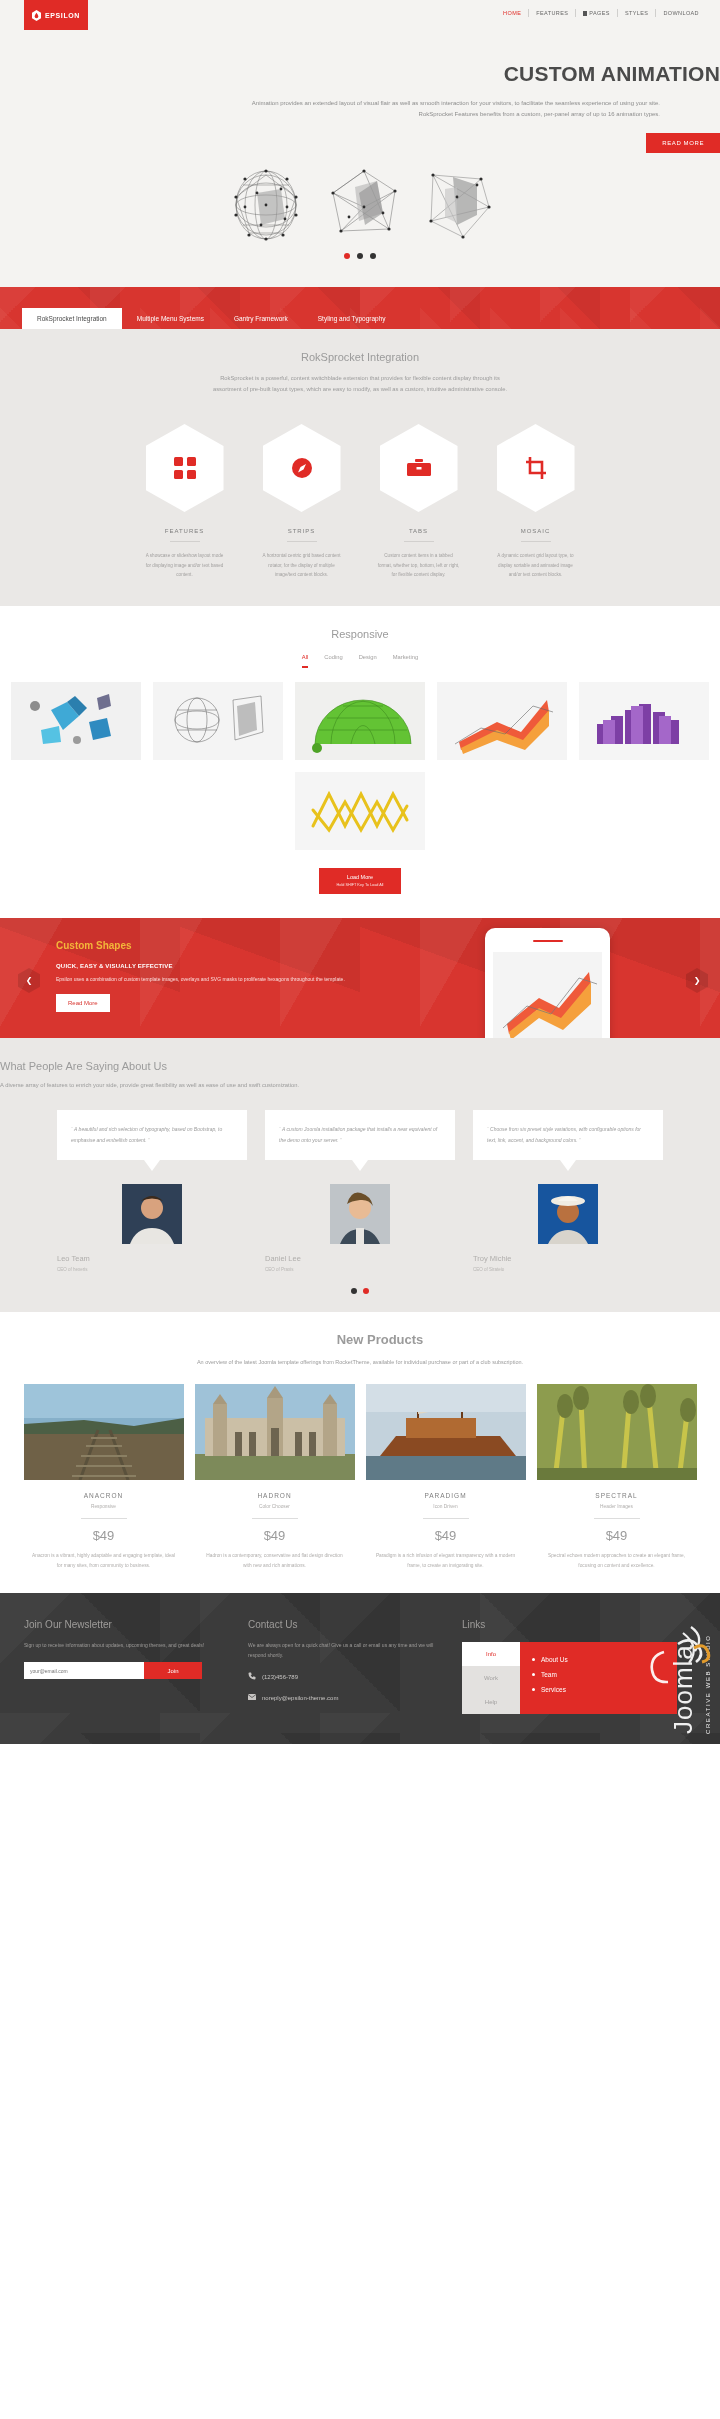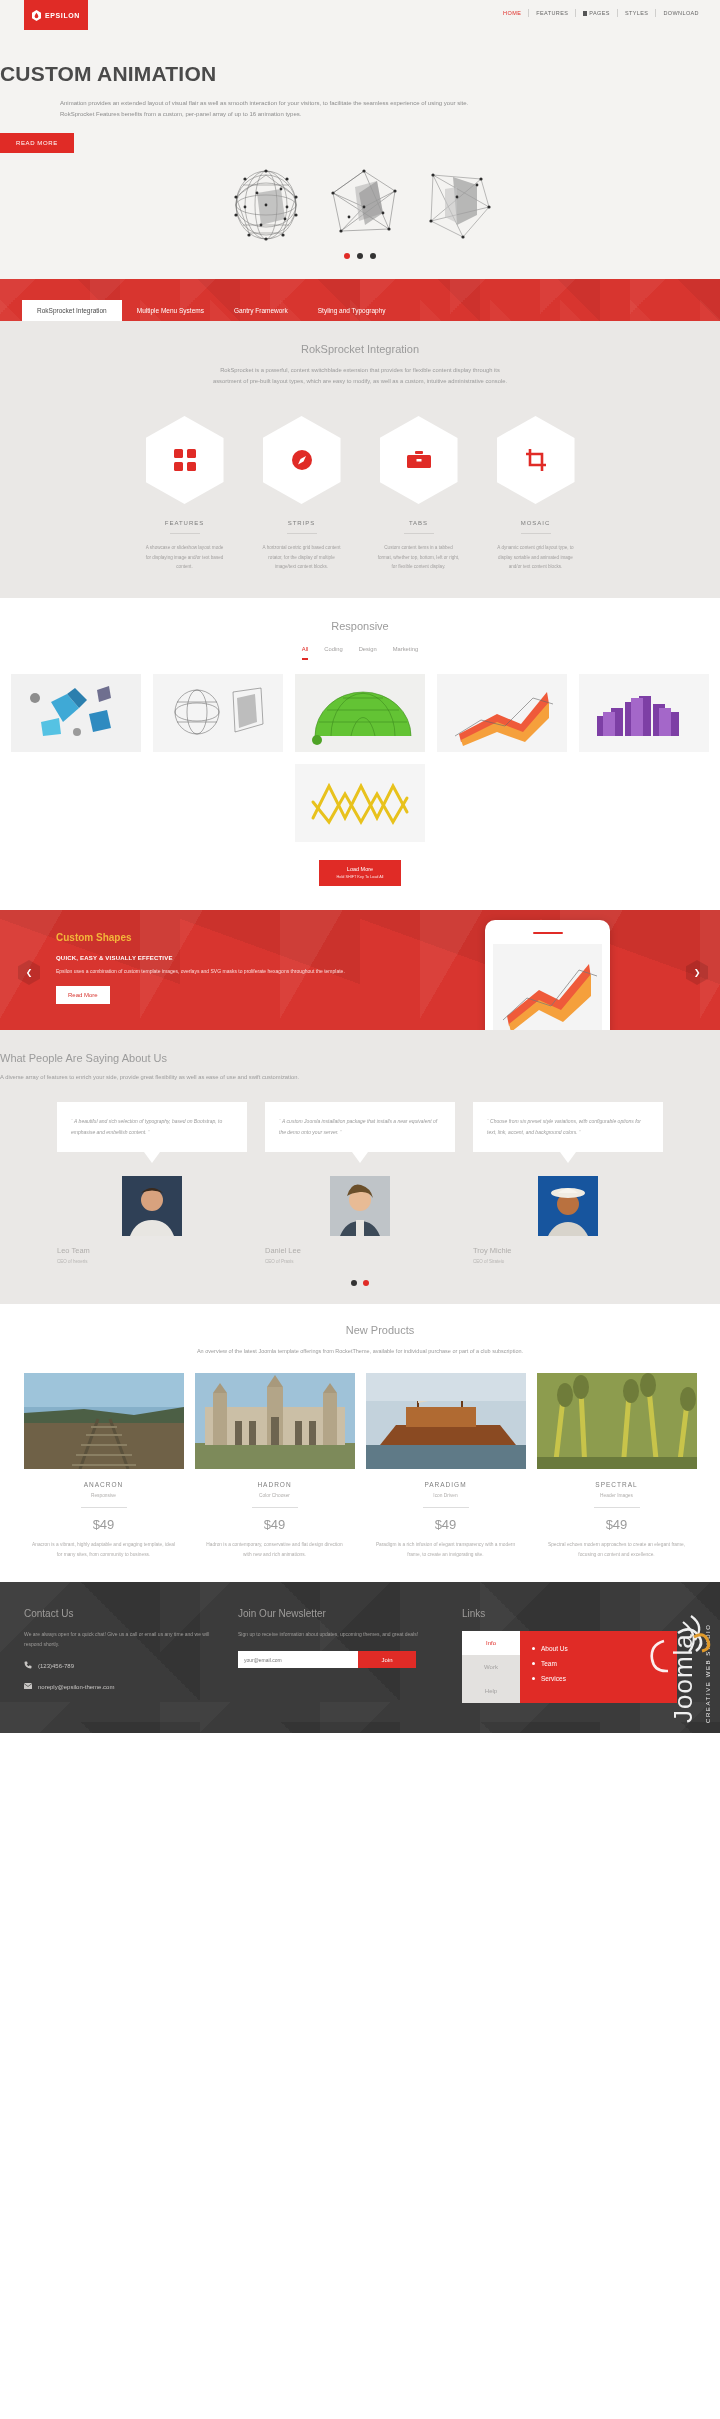--- a/index.html
+++ b/index.html
@@ -32,22 +32,22 @@
     letter-spacing: 0.4px; color: #666;
   }
   .topnav a { color:#666; text-decoration:none; padding: 0 7px; display:flex; align-items:center; gap:2px;}
   .topnav a.active { color: #e02b26; }
   .topnav .sep { width:1px; height:8px; background:#d0cfcd; }
   .pages-icon { width:4px; height:5px; background:#555; display:inline-block; }
 
   
   .hero {
     background: #f4f3f1;
-    padding: 22px 0 14px;
-    text-align: left;
+    padding: 22px 0 22px;
+    text-align: right;
     position: relative;
   }
   .hero h1 {
     font-size: 21px; color: #4a4a4a; font-weight: bold;
     letter-spacing: 0.2px; margin-bottom: 12px;
   }
   .hero p {
     font-size: 6px; color: #8d8d8d; line-height: 1.9;
     width: 600px; margin: 0 auto;
   }
@@ -167,21 +167,21 @@
   }
   .quote { color:#c9c7c5; font-style:normal;}
   .tavatar { width:60px; height:60px; margin: 24px auto 0; overflow:hidden; }
   .tavatar svg { display:block; }
   .tname { font-size:7.5px; color:#b0aeac; margin-top:10px;}
   .trole { font-size:4.5px; color:#b8b6b4; margin-top:4px;}
   .tdots { display:flex; justify-content:center; gap:6px; margin-top:16px;}
 
   
   .np { background:#fff; padding: 20px 0 0; text-align:center;}
-  .np h2 { font-size:11px; color:#9b9b9b; font-weight:normal;padding-left:40px;}
+  .np h2 { font-size:13px; color:#9b9b9b; font-weight:bold;padding-left:40px;}
   .np .sub { font-size:5.5px; color:#9b9b9b; line-height:2; width:520px; margin:10px auto 0;}
   .npgrid { display:flex; justify-content:center; gap:11px; margin-top:16px;}
   .npcard { width:160px; }
   .npimg { width:160px; height:96px; overflow:hidden; position:relative;}
   .npimg svg { position:absolute; inset:0; width:100%; height:100%;}
   .npname { font-size:6.5px; color:#7e7e7e; letter-spacing:1px; margin-top:12px;}
   .nptag { font-size:4.8px; color:#b0aeac; margin-top:5px;}
   .nprule { width:46px; height:1px; background:#ddd; margin:9px auto;}
   .npprice { font-size:13px; color:#9b9b9b; font-weight:normal;}
   .npdesc { font-size:4.8px; color:#b0aeac; line-height:2.1; margin-top:8px; padding: 0 8px;}
@@ -710,44 +710,44 @@
         <div class="npname">SPECTRAL</div>
         <div class="nptag">Header Images</div>
         <div class="nprule"></div>
         <div class="npprice">$49</div>
         <div class="npdesc">Spectral echoes modern approaches to create an elegant frame, focusing on content and excellence.</div>
       </div>
     </div>
   </div>
 
   <div class="footer">
+    <div class="fcol c1">
+      <h3>Join Our Newsletter</h3>
+      <p>Sign up to receive information about updates, upcoming themes, and great deals!</p>
+      <div class="newsform">
+        <input type="text" placeholder="your@email.com" style="">
+        <button>Join</button>
+      </div>
+    </div>
+
     <div class="fcol c2">
       <h3>Contact Us</h3>
       <p>We are always open for a quick chat! Give us a call or email us any time and we will respond shortly.</p>
       <div class="fcontact">
         <span><svg class="ficon" viewBox="0 0 16 16" fill="#c7c5c3">
               <path d="M3 1 L6 1 L7.5 5 L5.5 6.5 a10 10 0 0 0 4 4 L11 8.5 L15 10 V13 a2 2 0 0 1 -2 2 A12 12 0 0 1 1 3 a2 2 0 0 1 2 -2z"></path>
             </svg></span>
         <span>(123)456-789</span>
       </div>
       <div class="fcontact">
         <span><svg class="ficon" viewBox="0 0 16 12" fill="#c7c5c3">
               <rect width="16" height="12" rx="1"></rect>
               <path d="M0 1 L8 7 L16 1" stroke="#3b3b3b" stroke-width="1.4" fill="none"></path>
             </svg></span>
         <span>noreply@epsilon-theme.com</span>
-      </div>
-    </div>
-
-    <div class="fcol c1">
-      <h3>Join Our Newsletter</h3>
-      <p>Sign up to receive information about updates, upcoming themes, and great deals!</p>
-      <div class="newsform">
-        <input type="text" placeholder="your@email.com" style="">
-        <button>Join</button>
       </div>
     </div>
 
     <div class="fcol c3">
       <h3>Links</h3>
       <div class="linktabs">
         <div class="ltabs">
           <div class="ltab active">Info</div>
           <div class="ltab">Work</div>
           <div class="ltab">Help</div>

